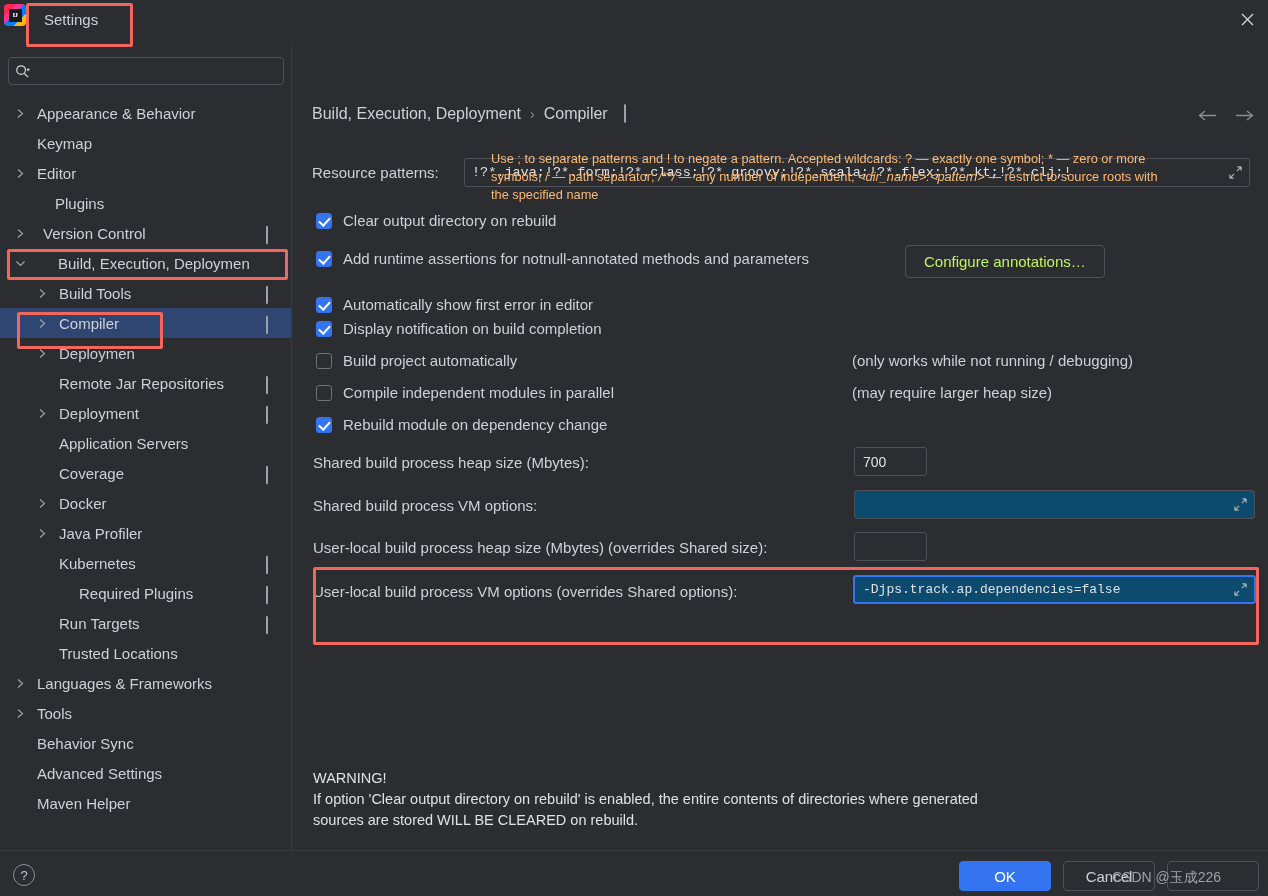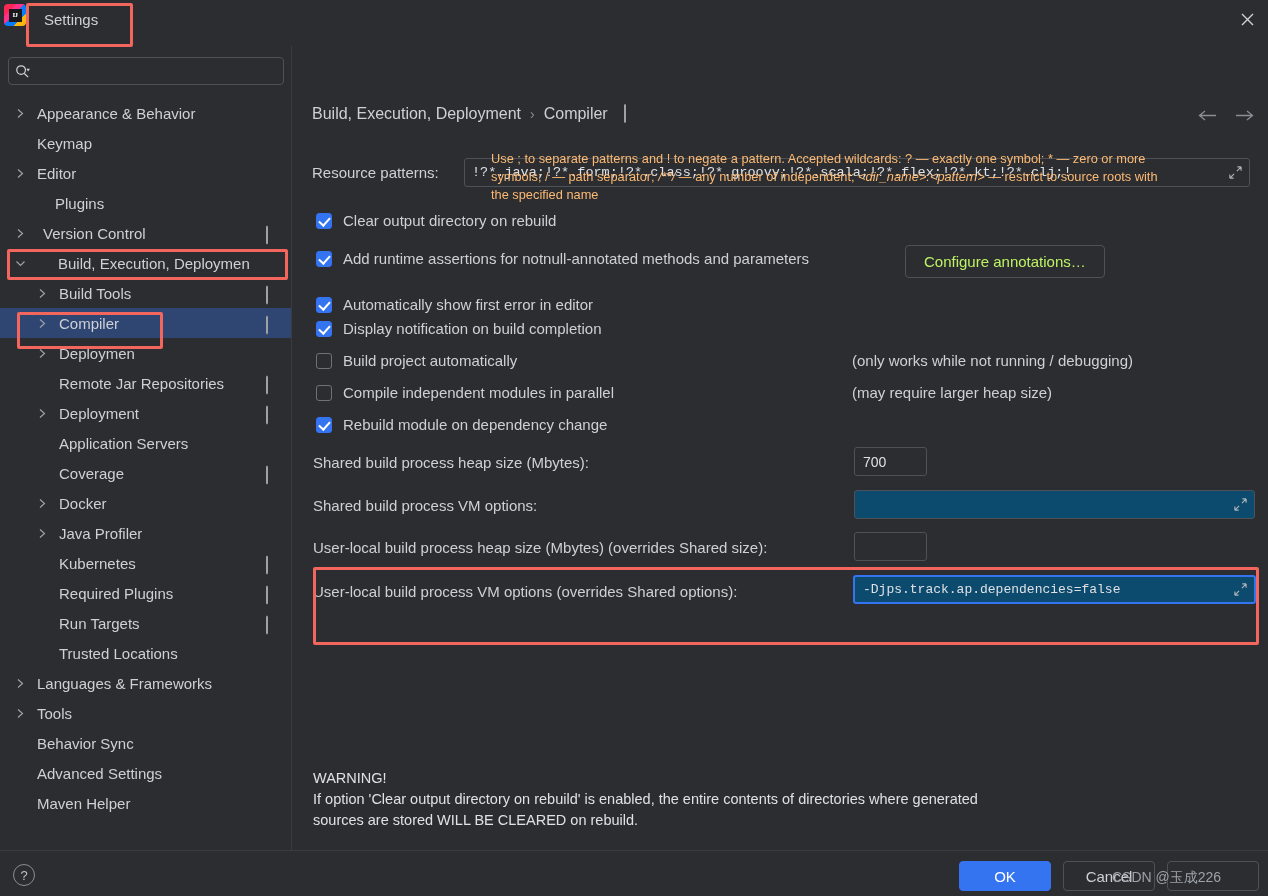--- a/index.html
+++ b/index.html
@@ -418,21 +418,21 @@
               <path d="M2 1.5 L6.5 5.5 L2 9.5" stroke="#9ea2a8" stroke-width="1.2" fill="none"></path>
             </svg>
           </span>
           <span class="tlabel" style="margin-left: 9px;">Java Profiler</span>
         </div>
         <div class="tree-row" style="padding-left: 34px;">
           <span class="twisty"></span>
           <span class="tlabel" style="margin-left: 9px;">Kubernetes</span>
           <span class="scope-icon"><span class="sc-rect"></span></span>
         </div>
-        <div class="tree-row" style="padding-left: 34px;">
+        <div class="tree-row" style="padding-left: 34px; gap: 20px;">
           <span class="twisty"></span>
           <span class="tlabel" style="margin-left: 9px;">Required Plugins</span>
           <span class="scope-icon"><span class="sc-rect"></span></span>
         </div>
         <div class="tree-row" style="padding-left: 34px;">
           <span class="twisty"></span>
           <span class="tlabel" style="margin-left: 9px;">Run Targets</span>
           <span class="scope-icon"><span class="sc-rect"></span></span>
         </div>
         <div class="tree-row" style="padding-left: 34px;">

